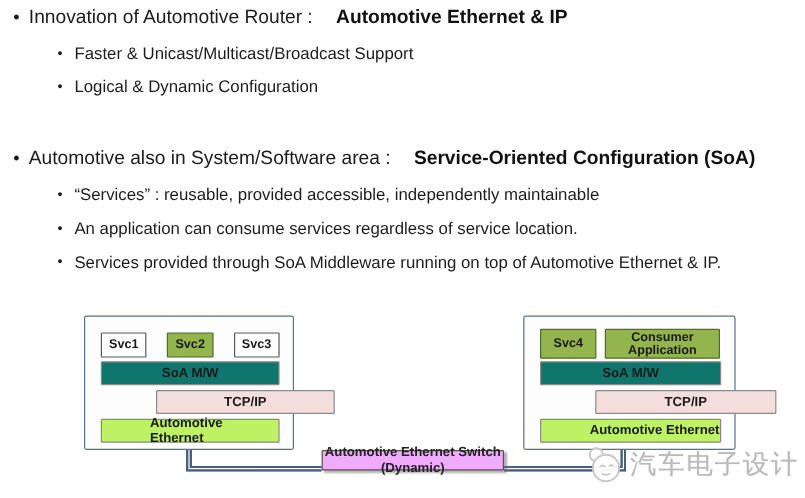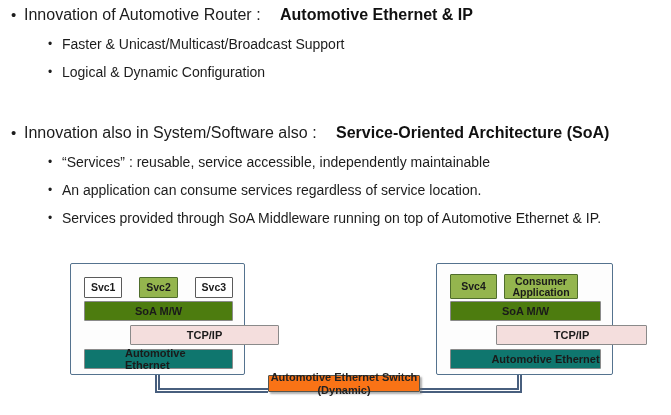--- a/index.html
+++ b/index.html
@@ -29,39 +29,39 @@
     box-sizing:border-box; display:flex; align-items:center; justify-content:center;
     font-size:10.5px; font-weight:600; color:#1a1a1a; background:#ffffff;
     border:1px solid #5a5a5a; border-radius:1px; text-align:center; line-height:11px;
   }
   .svc.green { background:#94B54E; border-color:#4F6D2C; }
   .layer {
     position:absolute; box-sizing:border-box; display:flex; align-items:center;
     justify-content:center; font-size:11px; font-weight:600; color:#1a1a1a;
     border:1px solid #8a8a8a; border-radius:1px;
   }
-  .layer.soa { background:#4d7c0f; }
+  .layer.soa { background:#0f766e; }
   .layer.tcp { background:#F4DEDD;margin-left:46px; }
-  .layer.eth { background:#0f766e;padding-left:40px; }
+  .layer.eth { background:#bef264;padding-left:40px; }
 
   
   .conn { position:absolute; box-sizing:border-box; }
   .conn-left {
     left:155px; top:374px; width:113px; height:19px;
     border-left:5px double #485F7E; border-bottom:5px double #485F7E;
   }
   .conn-right {
     left:420px; top:374px; width:102px; height:19px;
     border-right:5px double #485F7E; border-bottom:5px double #485F7E;
   }
 
   
   .switch {
     position:absolute; left:268px; top:375px; width:152px; height:17px;
-    background:#f97316; border:1.5px solid #55554D; border-radius:1px;
+    background:#f0abfc; border:1.5px solid #55554D; border-radius:1px;
     box-sizing:border-box; display:flex; flex-direction:column; align-items:center;
     justify-content:center; font-size:11px; font-weight:600; color:#222;
     line-height:13px; box-shadow:2px 2px 2px rgba(110,110,110,0.55);
   }
 
   
   .watermark {
     position:absolute; left:486px; top:370px; height:34px;
     display:flex; align-items:center; gap:5px; opacity:0.95;
   }
@@ -83,25 +83,25 @@
     <span class="mk">•</span>
     <span class="bt">Faster &amp; Unicast/Multicast/Broadcast Support</span>
   </div>
   <div class="b l2" style="top:64px">
     <span class="mk">•</span>
     <span class="bt">Logical &amp; Dynamic Configuration</span>
   </div>
 
   <div class="b l1" style="top:123px">
     <span class="mk">•</span>
-    <span class="bt"><span>Innovation also in System/Software also : </span><b>Service-Oriented Architecture (SoA)</b></span>
+    <span class="bt"><span>Automotive also in System/Software area : </span><b>Service-Oriented Configuration (SoA)</b></span>
   </div>
   <div class="b l2" style="top:154px">
     <span class="mk">•</span>
-    <span class="bt">“Services” : reusable, service accessible, independently maintainable</span>
+    <span class="bt">“Services” : reusable, provided accessible, independently maintainable</span>
   </div>
   <div class="b l2" style="top:182px">
     <span class="mk">•</span>
     <span class="bt">An application can consume services regardless of service location.</span>
   </div>
   <div class="b l2" style="top:210px">
     <span class="mk">•</span>
     <span class="bt">Services provided through SoA Middleware running on top of Automotive Ethernet &amp; IP.</span>
   </div>
 
@@ -113,28 +113,38 @@
       <div class="svc" style="flex:1">Svc1</div>
       <div class="svc green" style="flex:1">Svc2</div>
       <div class="svc" style="flex:1">Svc3</div>
     </div>
     <div class="layer soa" style="left:13px; top:37px; width:149px; height:20px">SoA M/W</div>
     <div class="layer tcp" style="left:13px; top:61px; width:149px; height:20px">TCP/IP</div>
     <div class="layer eth" style="left:13px; top:85px; width:149px; height:20px">Automotive Ethernet</div>
   </div>
 
   <div class="node" style="left:436px; top:263px; width:177px; height:112px">
-    <div class="svcrow" style="left:13px; top:10px; width:128px; height:25px; gap:7px">
+    <div class="svcrow" style="left:13px; top:10px; width:150px; height:25px; gap:7px">
       <div class="svc green" style="width:47px; flex:none">Svc4</div>
       <div class="svc green" style="flex:1; padding:0 5px">Consumer Application</div>
     </div>
     <div class="layer soa" style="left:13px; top:37px; width:151px; height:20px">SoA M/W</div>
     <div class="layer tcp" style="left:13px; top:61px; width:151px; height:20px">TCP/IP</div>
     <div class="layer eth" style="left:13px; top:85px; width:151px; height:20px">Automotive Ethernet</div>
   </div>
 
   <div class="switch">
     <div>Automotive Ethernet Switch</div>
     <div>(Dynamic)</div>
   </div>
 
+  <div class="watermark">
+    <svg width="34" height="34" viewBox="0 0 34 34">
+      <circle cx="11" cy="9" r="5.5" fill="#ffffff" stroke="#C6C6C6" stroke-width="1.6"></circle>
+      <circle cx="19" cy="20" r="11" fill="#ffffff" stroke="#C6C6C6" stroke-width="1.6"></circle>
+      <path d="M14 19 q2.2 -2.4 4.4 0" fill="none" stroke="#C6C6C6" stroke-width="1.4"></path>
+      <path d="M21.5 18.5 q1.8 -1.8 3.6 0" fill="none" stroke="#C6C6C6" stroke-width="1.4"></path>
+      <path d="M15.5 24.5 q3.5 2.6 7 0" fill="none" stroke="#C6C6C6" stroke-width="1.4"></path>
+    </svg>
+    <span class="wm-text">汽车电子设计</span>
+  </div>
 
 </div>
 
 </body></html>

